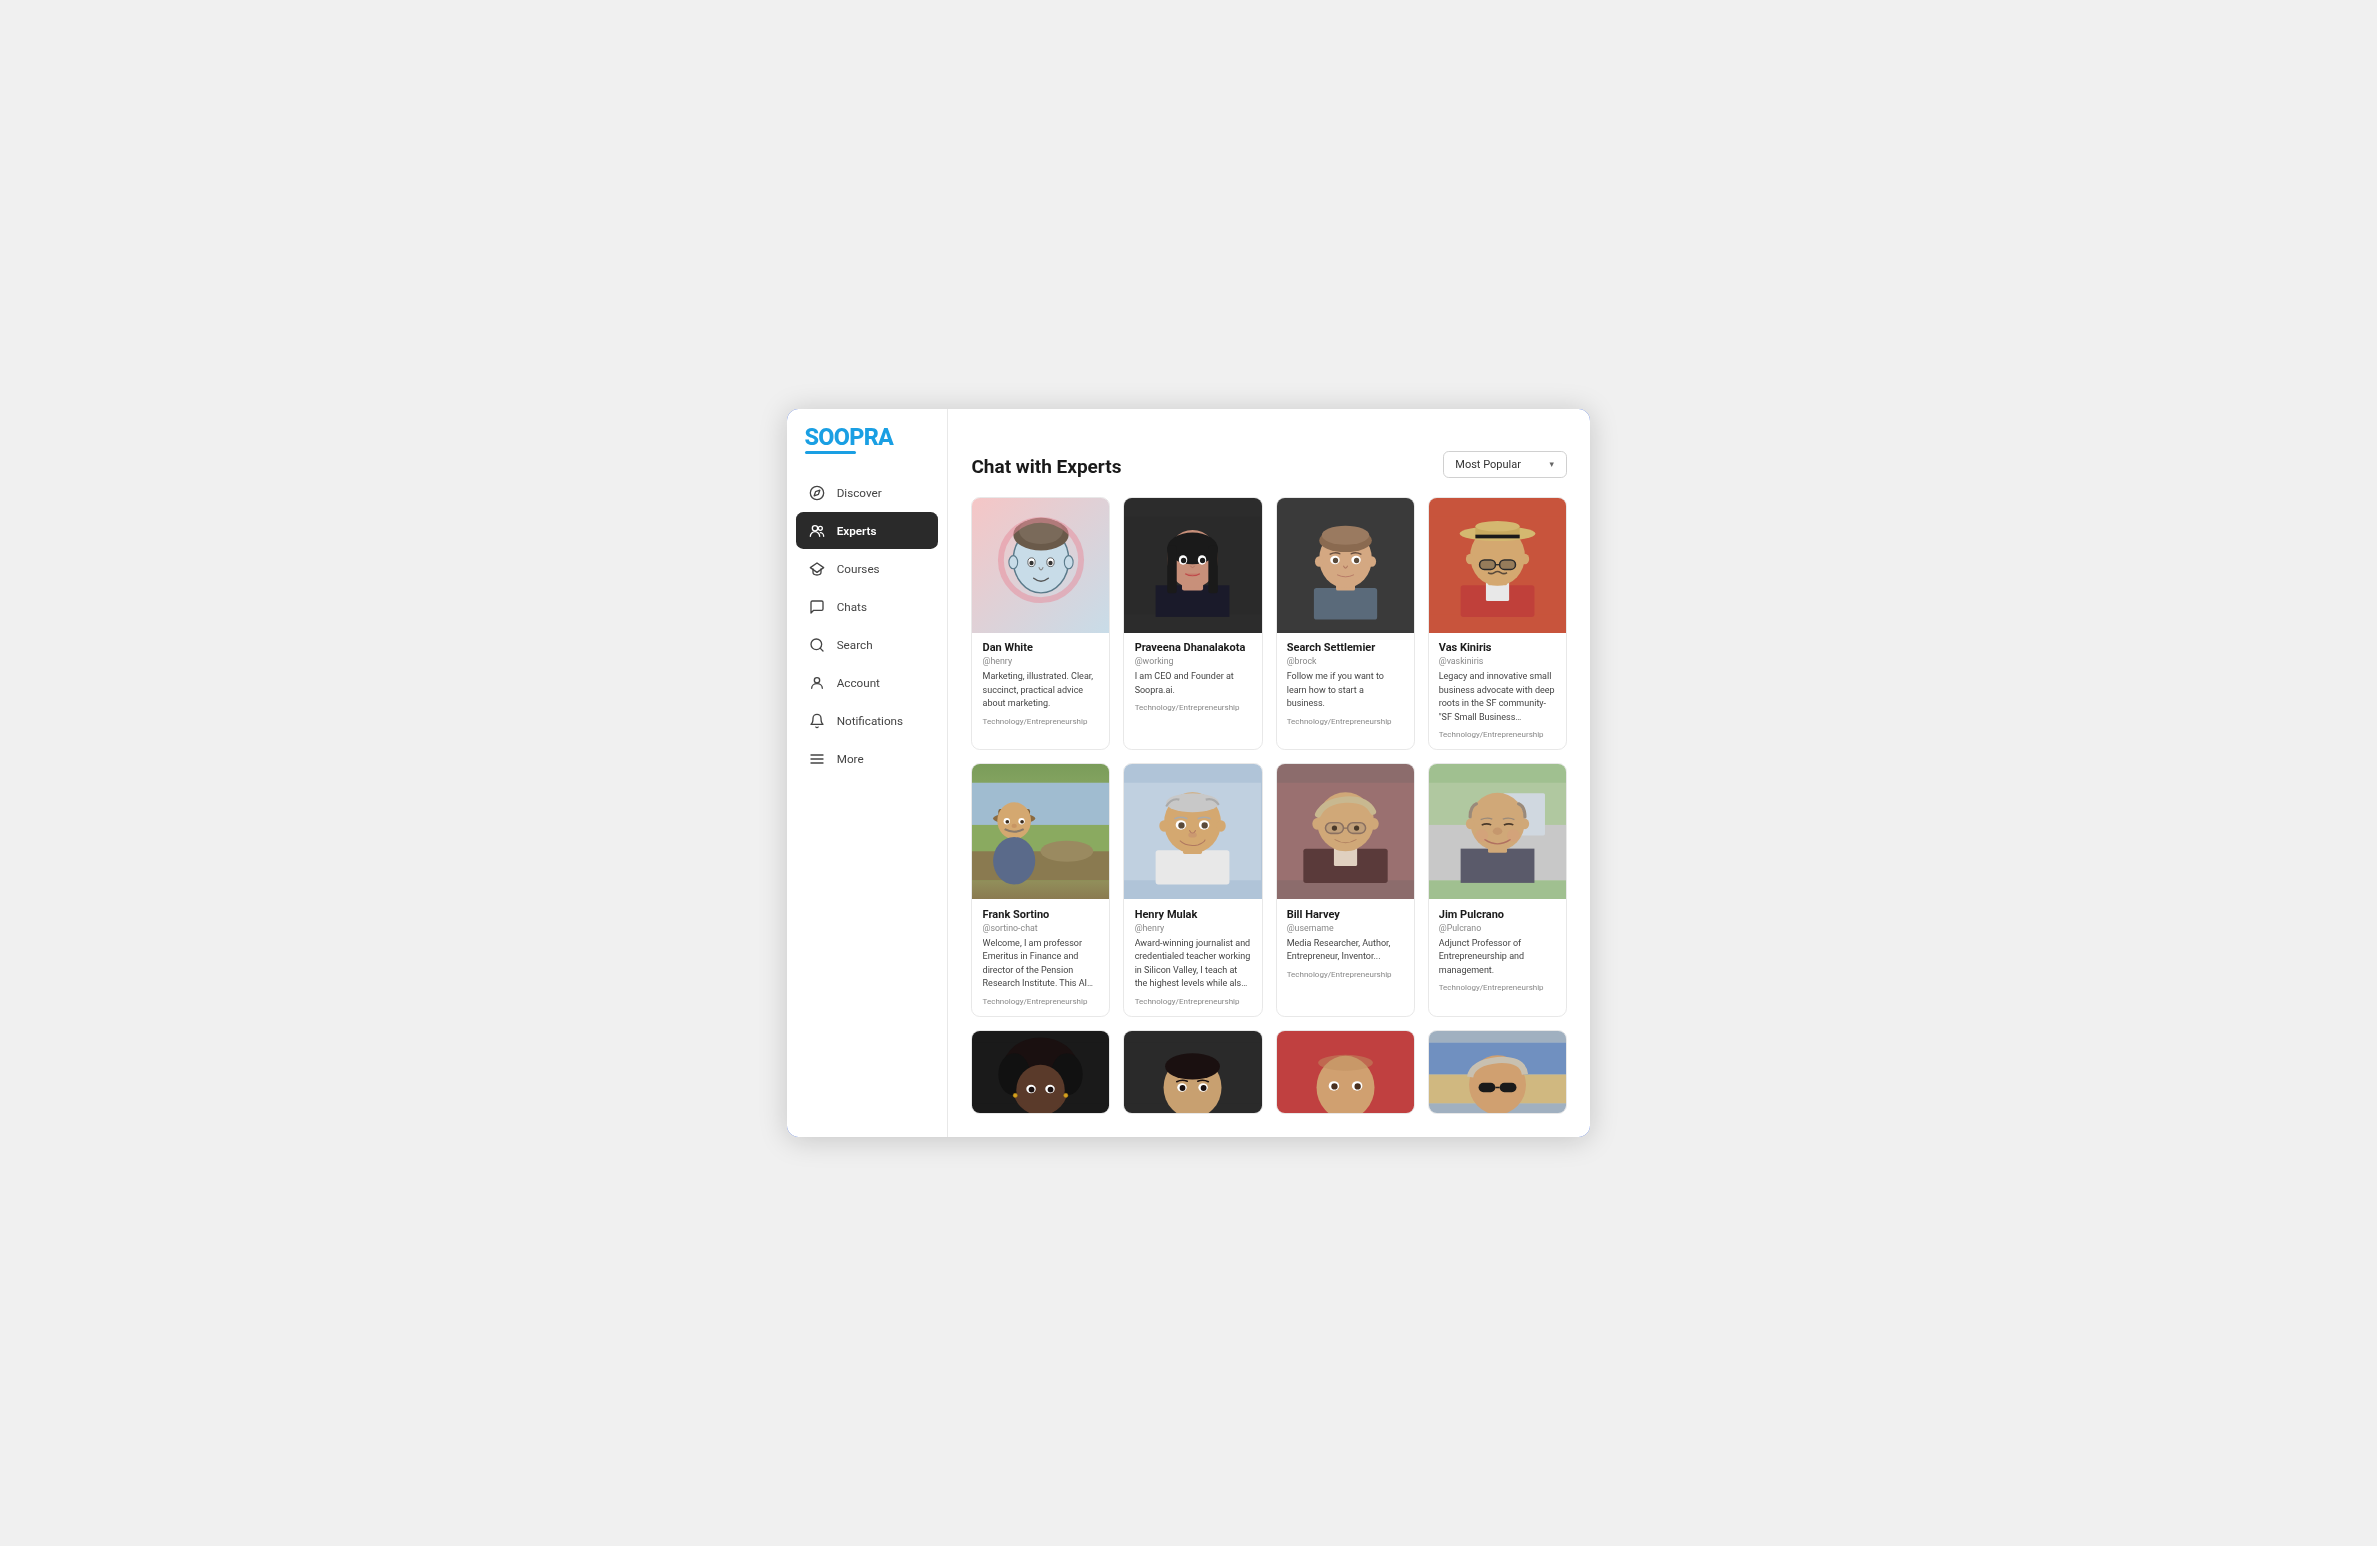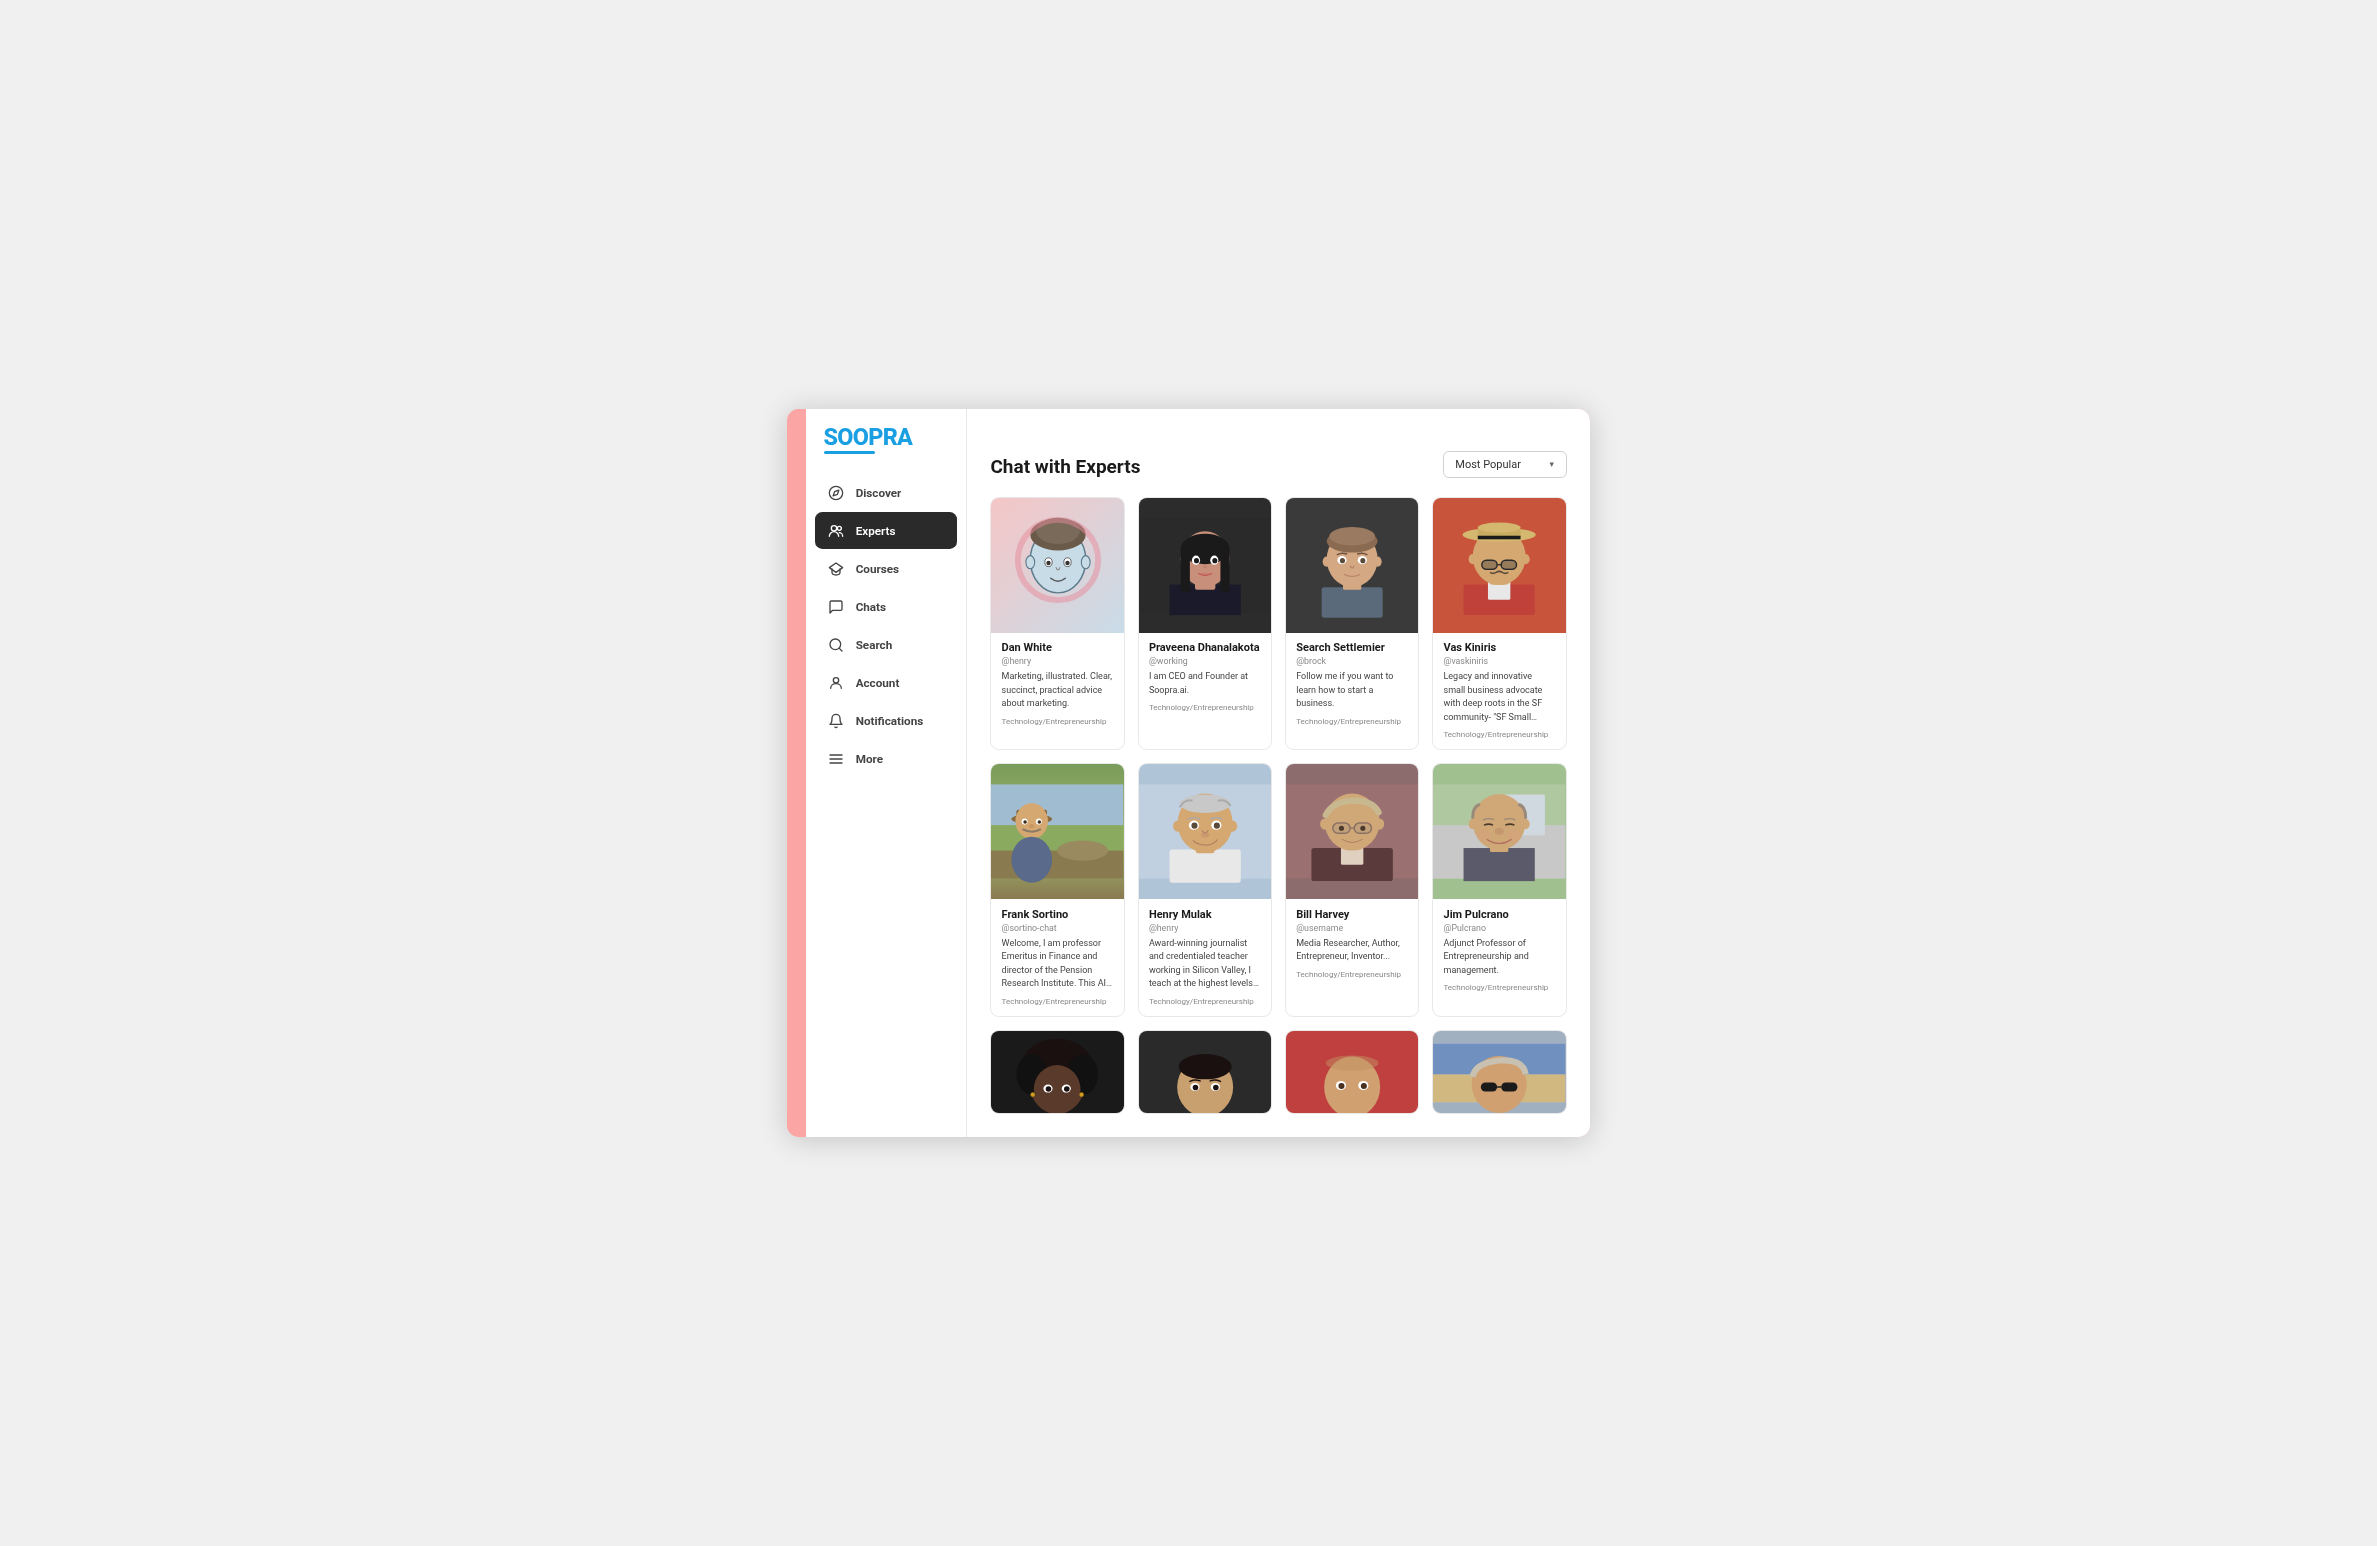--- a/index.html
+++ b/index.html
@@ -8,26 +8,25 @@
       background: #f0f0f0;
       display: flex;
       align-items: center;
       justify-content: center;
       min-height: 100vh;
       padding: 14.6px;
     }
     .app-window {
       width: 803px;
       min-height: 511px;
-      background: #fca5a5;
+      background: #1d4ed8;
       border-radius: 11.7px;
       box-shadow: 0 2.9px 29px rgba(0,0,0,0.18);
       display: flex;
       overflow: hidden;
-      padding-left: 19px;
     }
     
     .sidebar {
       width: 161px;
       min-width: 161px;
       background: #fff;
       border-right: 0.7px solid #e8e8e8;
       display: flex;
       flex-direction: column;
       padding: 17.5px 0 11.7px 0;
@@ -57,21 +56,21 @@
     }
     .nav-item {
       display: flex;
       align-items: center;
       gap: 10.2px;
       padding: 8.8px 11.7px;
       border-radius: 7.3px;
       cursor: pointer;
       font-size: 11.7px;
       color: #444;
-      font-weight: 700;
+      font-weight: 400;
       transition: background 0.15s;
     }
     .nav-item.active {
       background: #2a2a2a;
       color: #fff;
       font-weight: 600;
     }
     .nav-icon {
       width: 19px;
       height: 19px;

